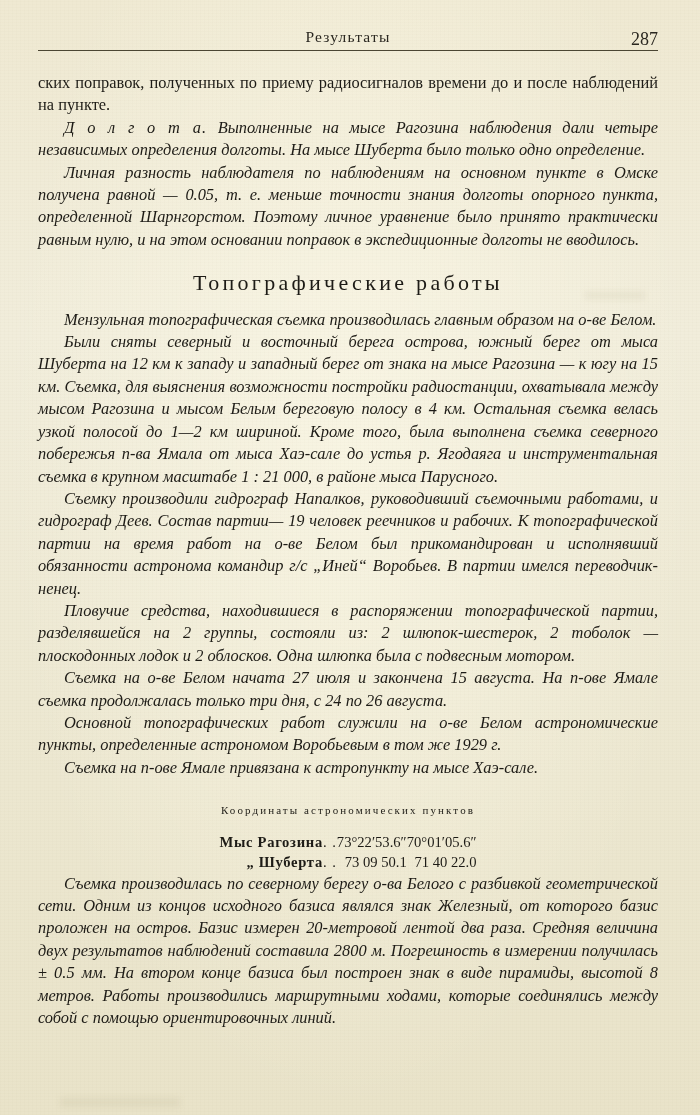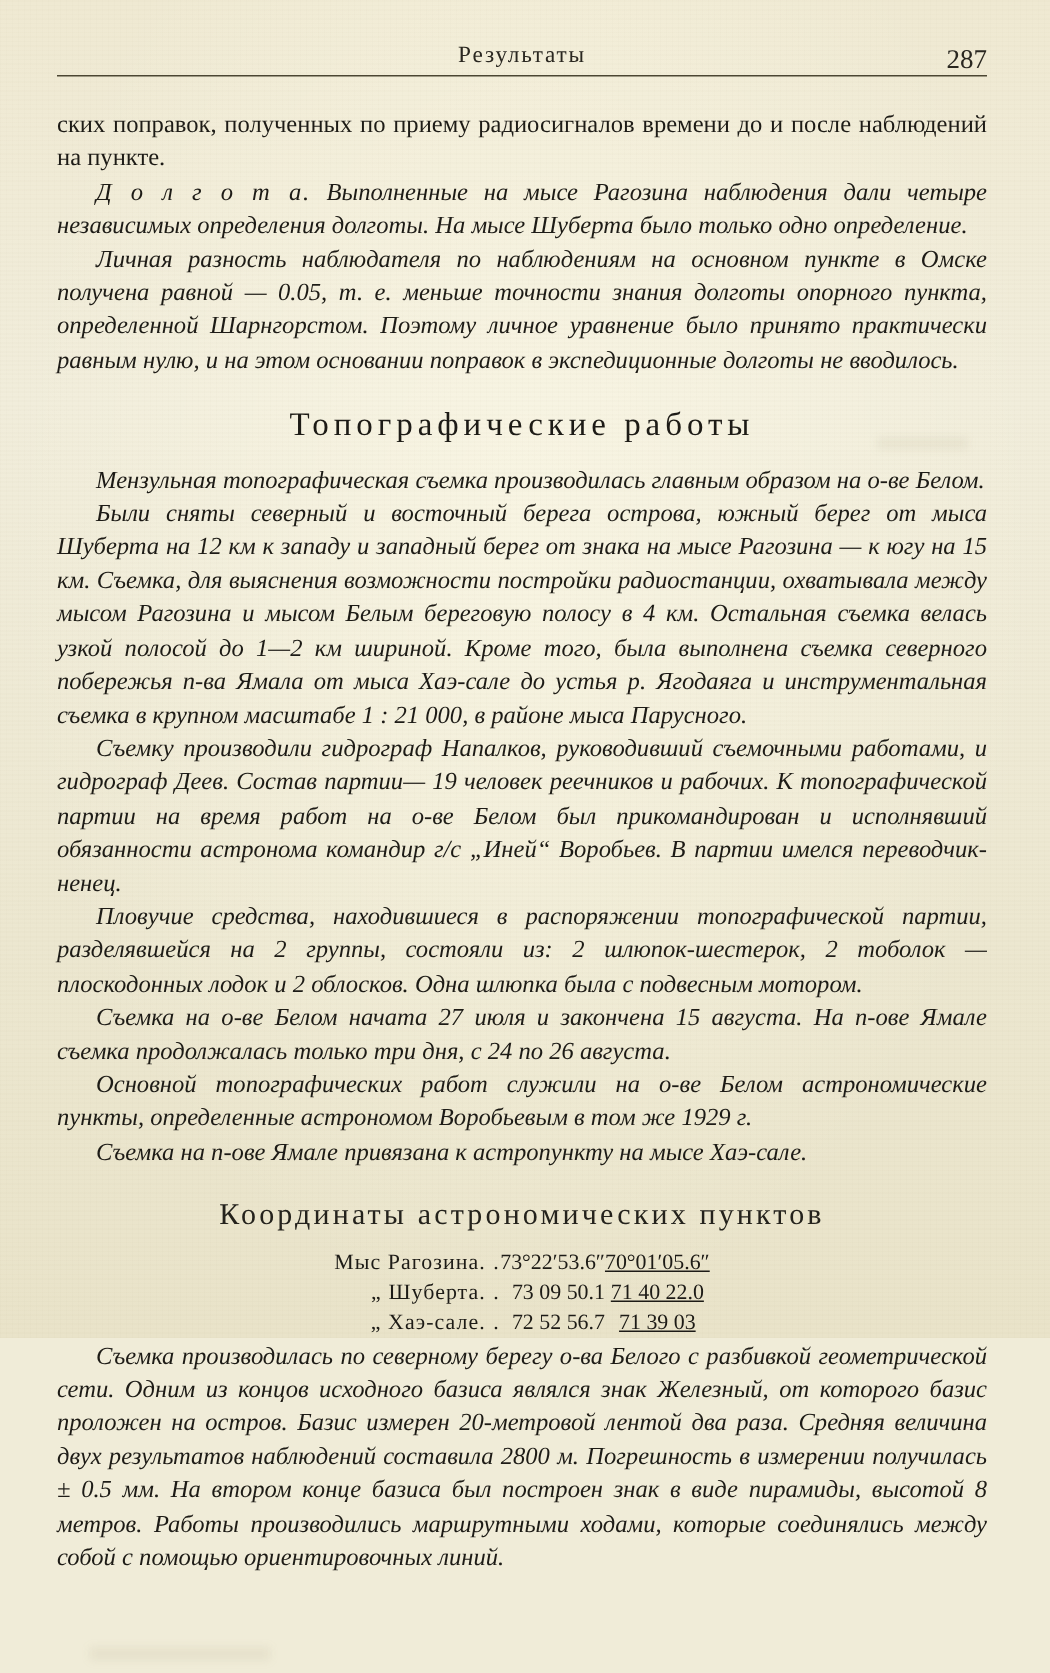--- a/index.html
+++ b/index.html
@@ -12,21 +12,21 @@
     background: #f0ecd8;
     font-family: "Liberation Serif", "DejaVu Serif", serif;
     color: #1a1a18;
     position: relative;
     overflow: hidden;
   }
   .page {
     position: absolute;
     top: 0; left: 0;
     width: 700px;
-    height: 892px;
+    height: 1115px;
     background:
       radial-gradient(ellipse at 50% 40%, rgba(255,252,235,0.55) 0%, rgba(240,236,216,0) 70%),
       linear-gradient(180deg, #efe9d2 0%, #f1eddb 30%, #ece7d0 70%, #e9e3c9 100%);
   }
   .texture {
     position: absolute;
     inset: 0;
     pointer-events: none;
     background-image:
       repeating-linear-gradient(0deg, rgba(120,110,70,0.035) 0px, rgba(120,110,70,0.035) 1px, transparent 1px, transparent 3px),
@@ -101,53 +101,53 @@
     text-align: center;
     margin: 21px 0 14px 0;
   }
 
   
   .coord-block {
     margin-top: 20px;
   }
   .coord-title {
     text-align: center;
-    font-size: 20px;
+    font-size: 11px;
     letter-spacing: 2.1px;
     margin-bottom: 11px;
     color: #24221c;
   }
   table.coords {
     border-collapse: collapse;
     margin: 0 auto;
     font-size: 14.6px;
     line-height: 19px;
   }
   table.coords td {
     padding: 0 0 1px 0;
     white-space: nowrap;
     color: #1d1b16;
   }
   td.c-label {
     text-align: right;
     padding-right: 4px;
     letter-spacing: .7px;
+    font-weight: bold;
   }
   td.c-dots {
     text-align: center;
     padding: 0 6px 0 2px;
     letter-spacing: 1px;
   }
   td.c-lat {
     text-align: right;
     padding-right: 26px;
   }
   td.c-lon {
-    text-align: center;
-    text-decoration: underline;
+    text-align: right;
   }
   .after-coords {
     margin-top: 20px;
   }
 
   
   .smudge {
     position: absolute;
     pointer-events: none;
     background: rgba(150,140,100,0.10);
@@ -197,26 +197,20 @@
               <td class="c-dots">. .</td>
               <td class="c-lat">73°22′53.6″</td>
               <td class="c-lon">70°01′05.6″</td>
             </tr>
             <tr>
               <td class="c-label">„    Шуберта</td>
               <td class="c-dots">. .</td>
               <td class="c-lat">73  09 50.1</td>
               <td class="c-lon">71  40 22.0</td>
             </tr>
-            <tr>
-              <td class="c-label">„    Хаэ-сале</td>
-              <td class="c-dots">. .</td>
-              <td class="c-lat">72 52 56.7</td>
-              <td class="c-lon">71  39 03</td>
-            </tr>
           </tbody>
         </table>
       </div>
 
       <p class="para after-coords">Съемка производилась по северному берегу о-ва Белого с разбивкой геометрической сети. Одним из концов исходного базиса являлся знак Железный, от которого базис проложен на остров. Базис измерен 20-метровой лентой два раза. Средняя величина двух результатов наблюдений составила 2800 м. Погрешность в измерении получилась ± 0.5 мм. На втором конце базиса был построен знак в виде пирамиды, высотой 8 метров. Работы производились маршрутными ходами, которые соединялись между собой с помощью ориентировочных линий.</p>
 
     </div>
   </div>
 </div>
 

